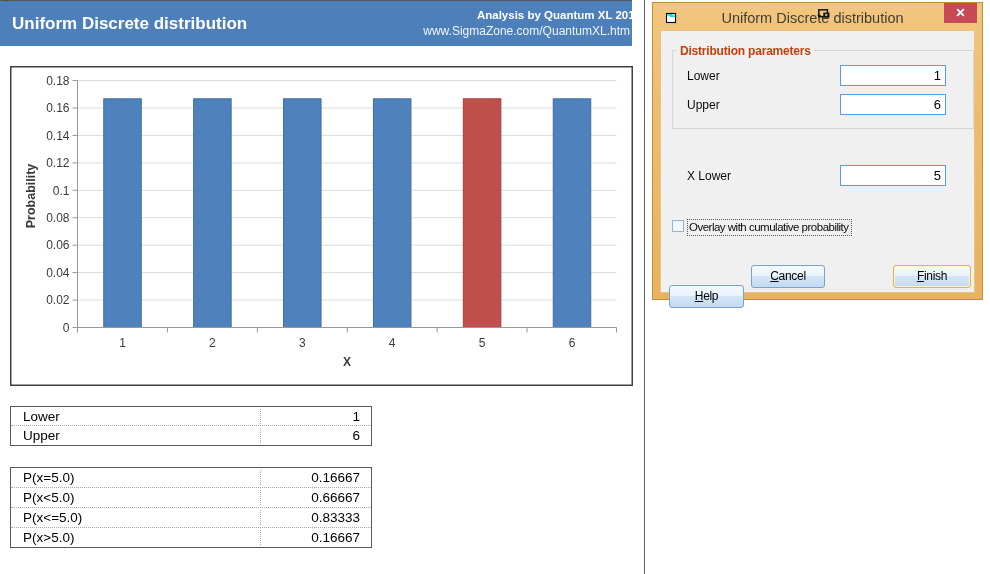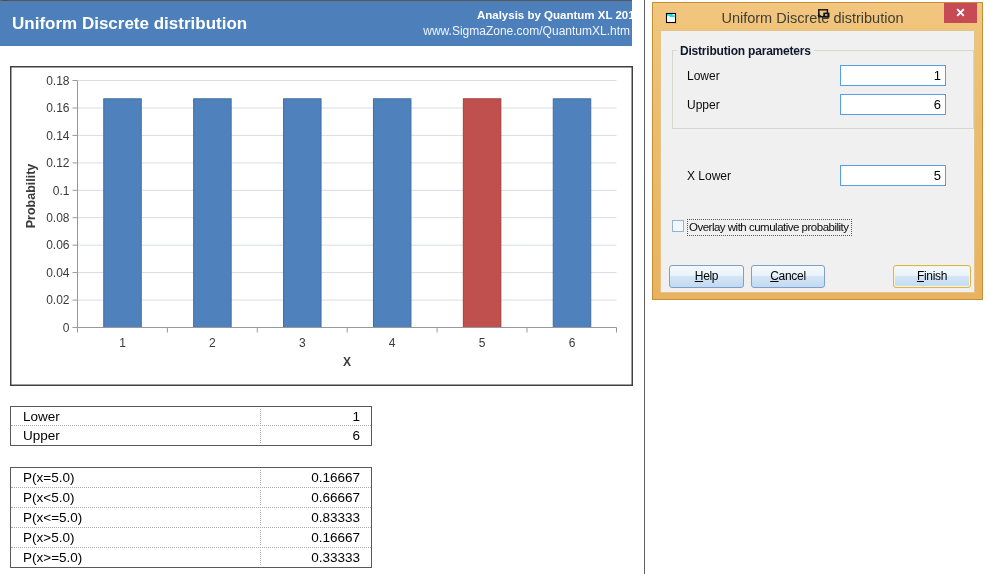--- a/index.html
+++ b/index.html
@@ -34,36 +34,36 @@
   
   #dlg{left:652px;top:2px;width:331px;height:298px;
        background:linear-gradient(#f2c67f,#ecbc6e 40%,#e9b25f);
        border:1px solid #c28f35;box-sizing:border-box;}
   #dlg-title{left:0;top:7px;width:100%;padding-right:10px;box-sizing:border-box;text-align:center;font-size:14.5px;color:#403e33;}
   #dlg-int{left:7px;top:27px;width:315px;height:263px;background:#f0f0f0;border:1px solid #e4c489;box-sizing:border-box;}
   #dlg-close{left:291px;top:0px;width:33px;height:20px;background:#c74b54;color:#fff;text-align:center;}
   #dlg-close svg{margin-top:5px;}
 
   .grp{position:absolute;border:1px solid #d7d7d2;}
-  .grp-lab{position:absolute;top:-7px;left:4px;background:#f0f0f0;padding:0 3px;font-size:12px;font-weight:bold;letter-spacing:-0.2px;color:#0f172a;white-space:nowrap;}
+  .grp-lab{position:absolute;top:-7px;left:4px;background:#f0f0f0;padding:0 3px;font-size:12px;font-weight:bold;letter-spacing:-0.2px;color:#c2410c;white-space:nowrap;}
   #grp1{left:11px;top:19px;width:300px;height:77px;}
   #grp2{left:11px;top:116px;width:300px;height:53px;}
 
   .dlab{position:absolute;font-size:12px;color:#0a0a0a;}
   .dinput{position:absolute;left:179px;width:106px;height:21px;background:#fff;border:1px solid #569de5;box-sizing:border-box;
           font-size:13px;text-align:right;line-height:19px;padding-right:4px;color:#000;}
 
   #chk{left:11px;top:189px;width:12px;height:12px;background:#f2f7fb;border:1px solid #93b4d4;box-sizing:border-box;}
   #chk-lab{left:27px;top:189px;font-size:11.5px;letter-spacing:-0.5px;color:#0a0a0a;outline:1px dotted #565656;padding:1px 2px 2px 1px;}
 
   .btn{position:absolute;top:234px;height:23px;box-sizing:border-box;text-align:center;
        font-size:12px;letter-spacing:-0.3px;color:#000;line-height:20px;
        border:1px solid #7da0c8;border-radius:3px;
        background:linear-gradient(#f4f9fd 0%,#eaf3fb 45%,#d4e5f6 50%,#c3daf2 100%);}
-  #btn-help{left:8px;width:75px;}
+  #btn-help{left:8px;width:75px;margin-top:20px;}
   #btn-cancel{left:90px;width:74px;}
   #btn-finish{left:232px;width:78px;border:1px solid #dcb44a;box-shadow:inset 0 0 0 1px #fbf5d8;}
 </style>
 </head>
 <body>
   <div class="abs" id="topline"></div>
   <div class="abs" style="left:0;top:0;width:2px;height:2px;background:#3a7a3a;"></div>
   <div class="abs" style="left:2px;top:0;width:6px;height:1px;background:#6e4040;"></div>
   <div class="abs" id="hdr"></div>
   <div class="abs" id="hdr-title">Uniform Discrete distribution</div>
@@ -163,24 +163,20 @@
       <div class="xlab">P(x&lt;5.0)</div>
       <div class="xval">0.66667</div>
     </div>
     <div class="xrow">
       <div class="xlab">P(x&lt;=5.0)</div>
       <div class="xval">0.83333</div>
     </div>
     <div class="xrow">
       <div class="xlab">P(x&gt;5.0)</div>
       <div class="xval">0.16667</div>
-    </div>
-    <div class="xrow">
-      <div class="xlab">P(x&gt;=5.0)</div>
-      <div class="xval">0.33333</div>
     </div>
   </div>
 
   <div class="abs" id="vsep"></div>
 
   <div class="abs" id="dlg">
     <div class="abs" id="dlg-title">Uniform Discrete distribution</div>
 
     <svg class="abs" style="left:12px;top:8px" width="13" height="14" viewBox="0 0 13 14">
       <rect x="1.5" y="2.5" width="9" height="9" fill="#ffffff" stroke="#000" stroke-width="1.1"></rect>

